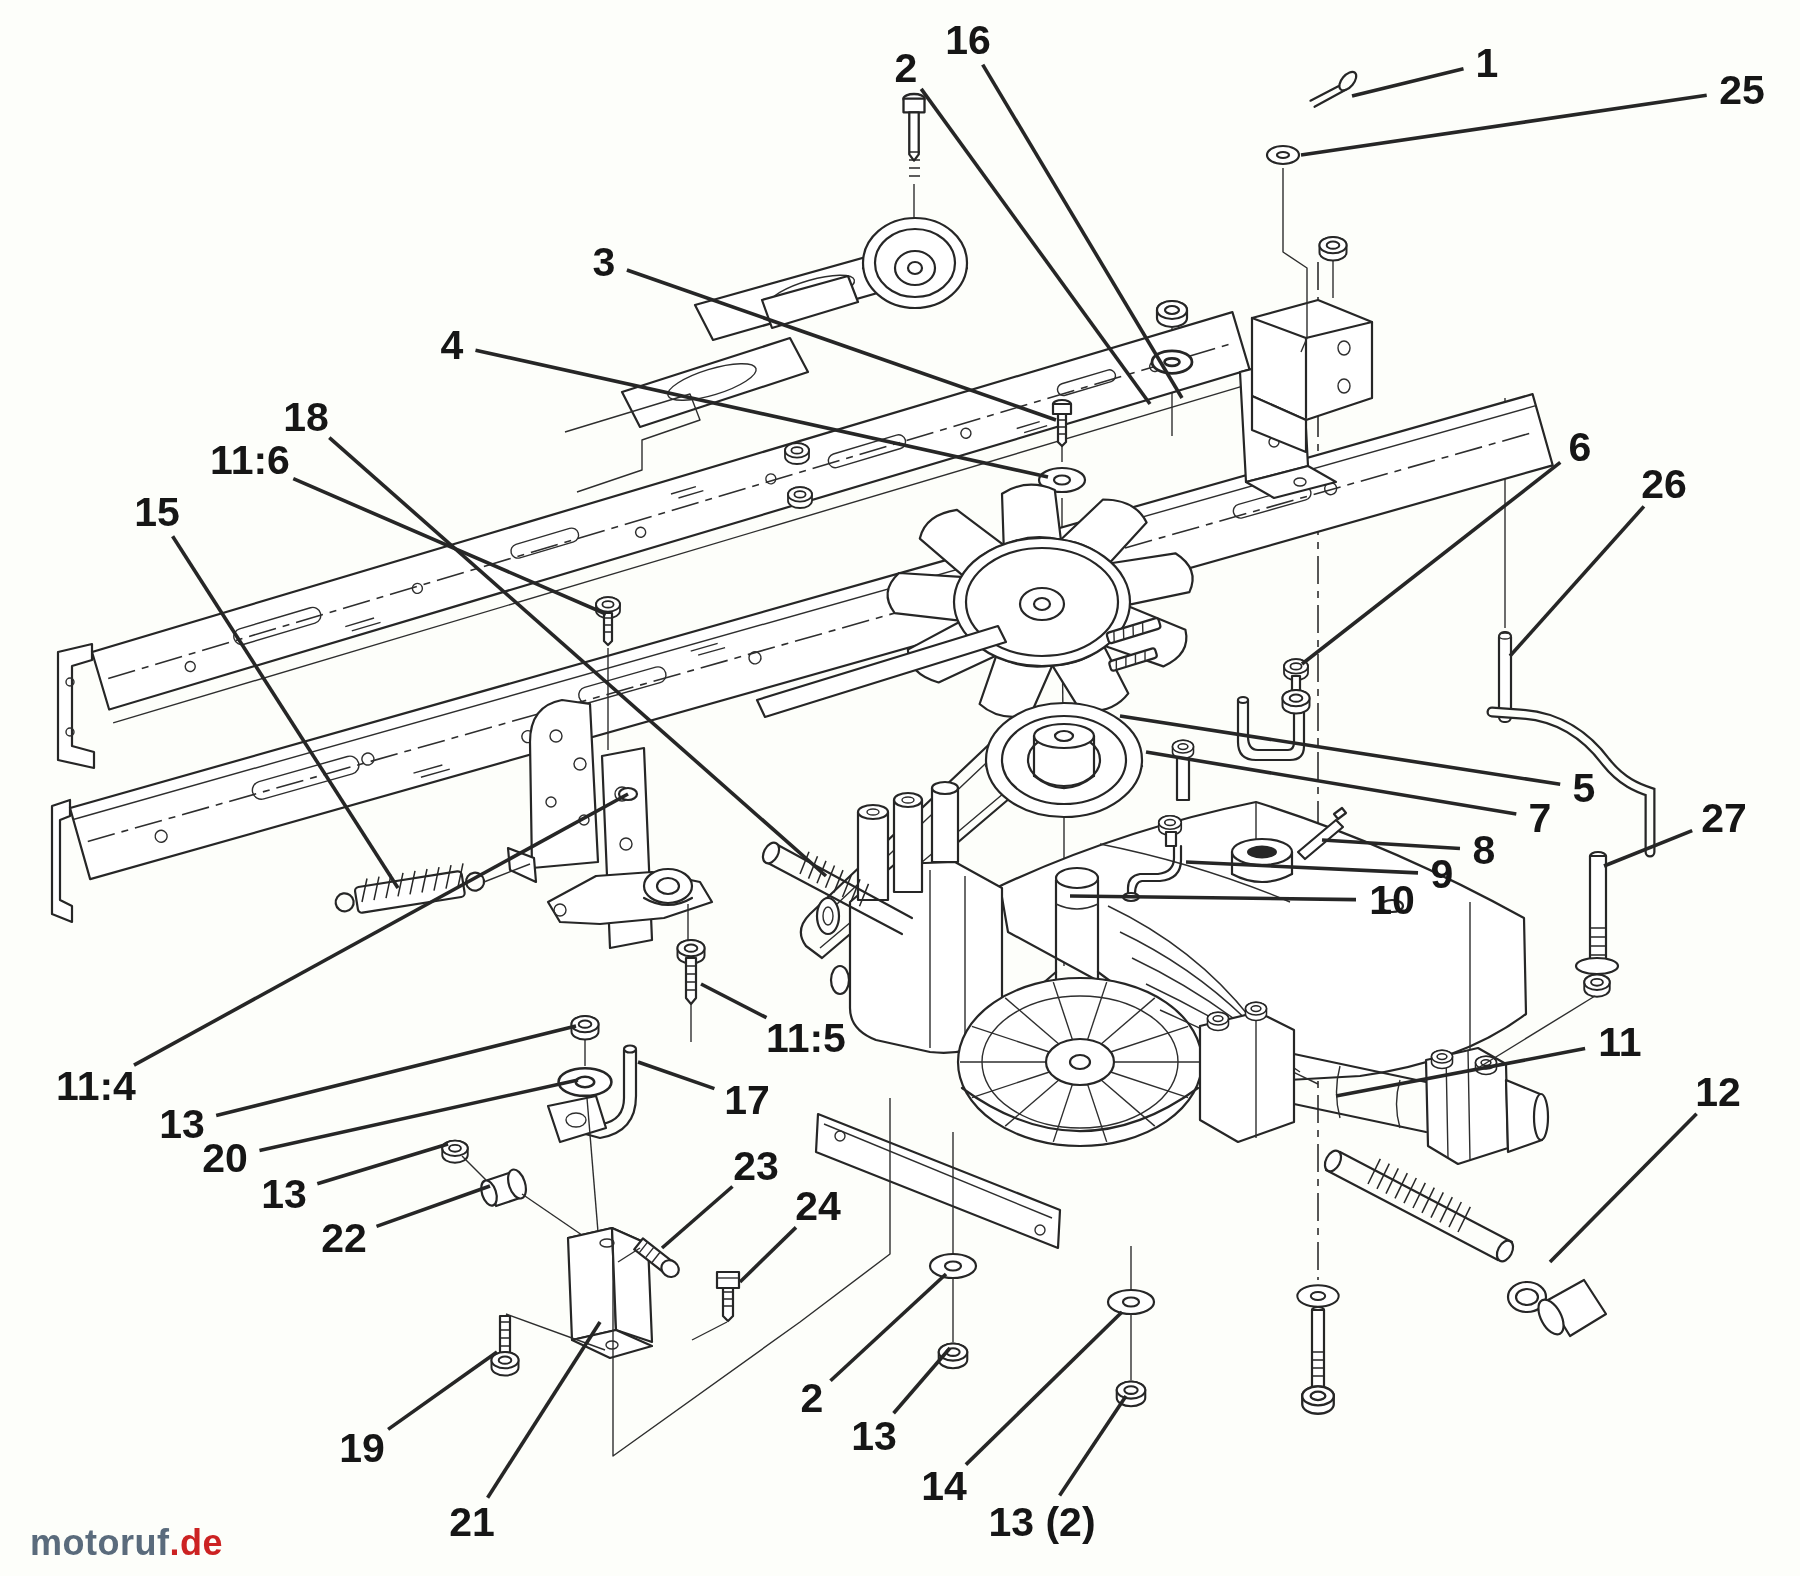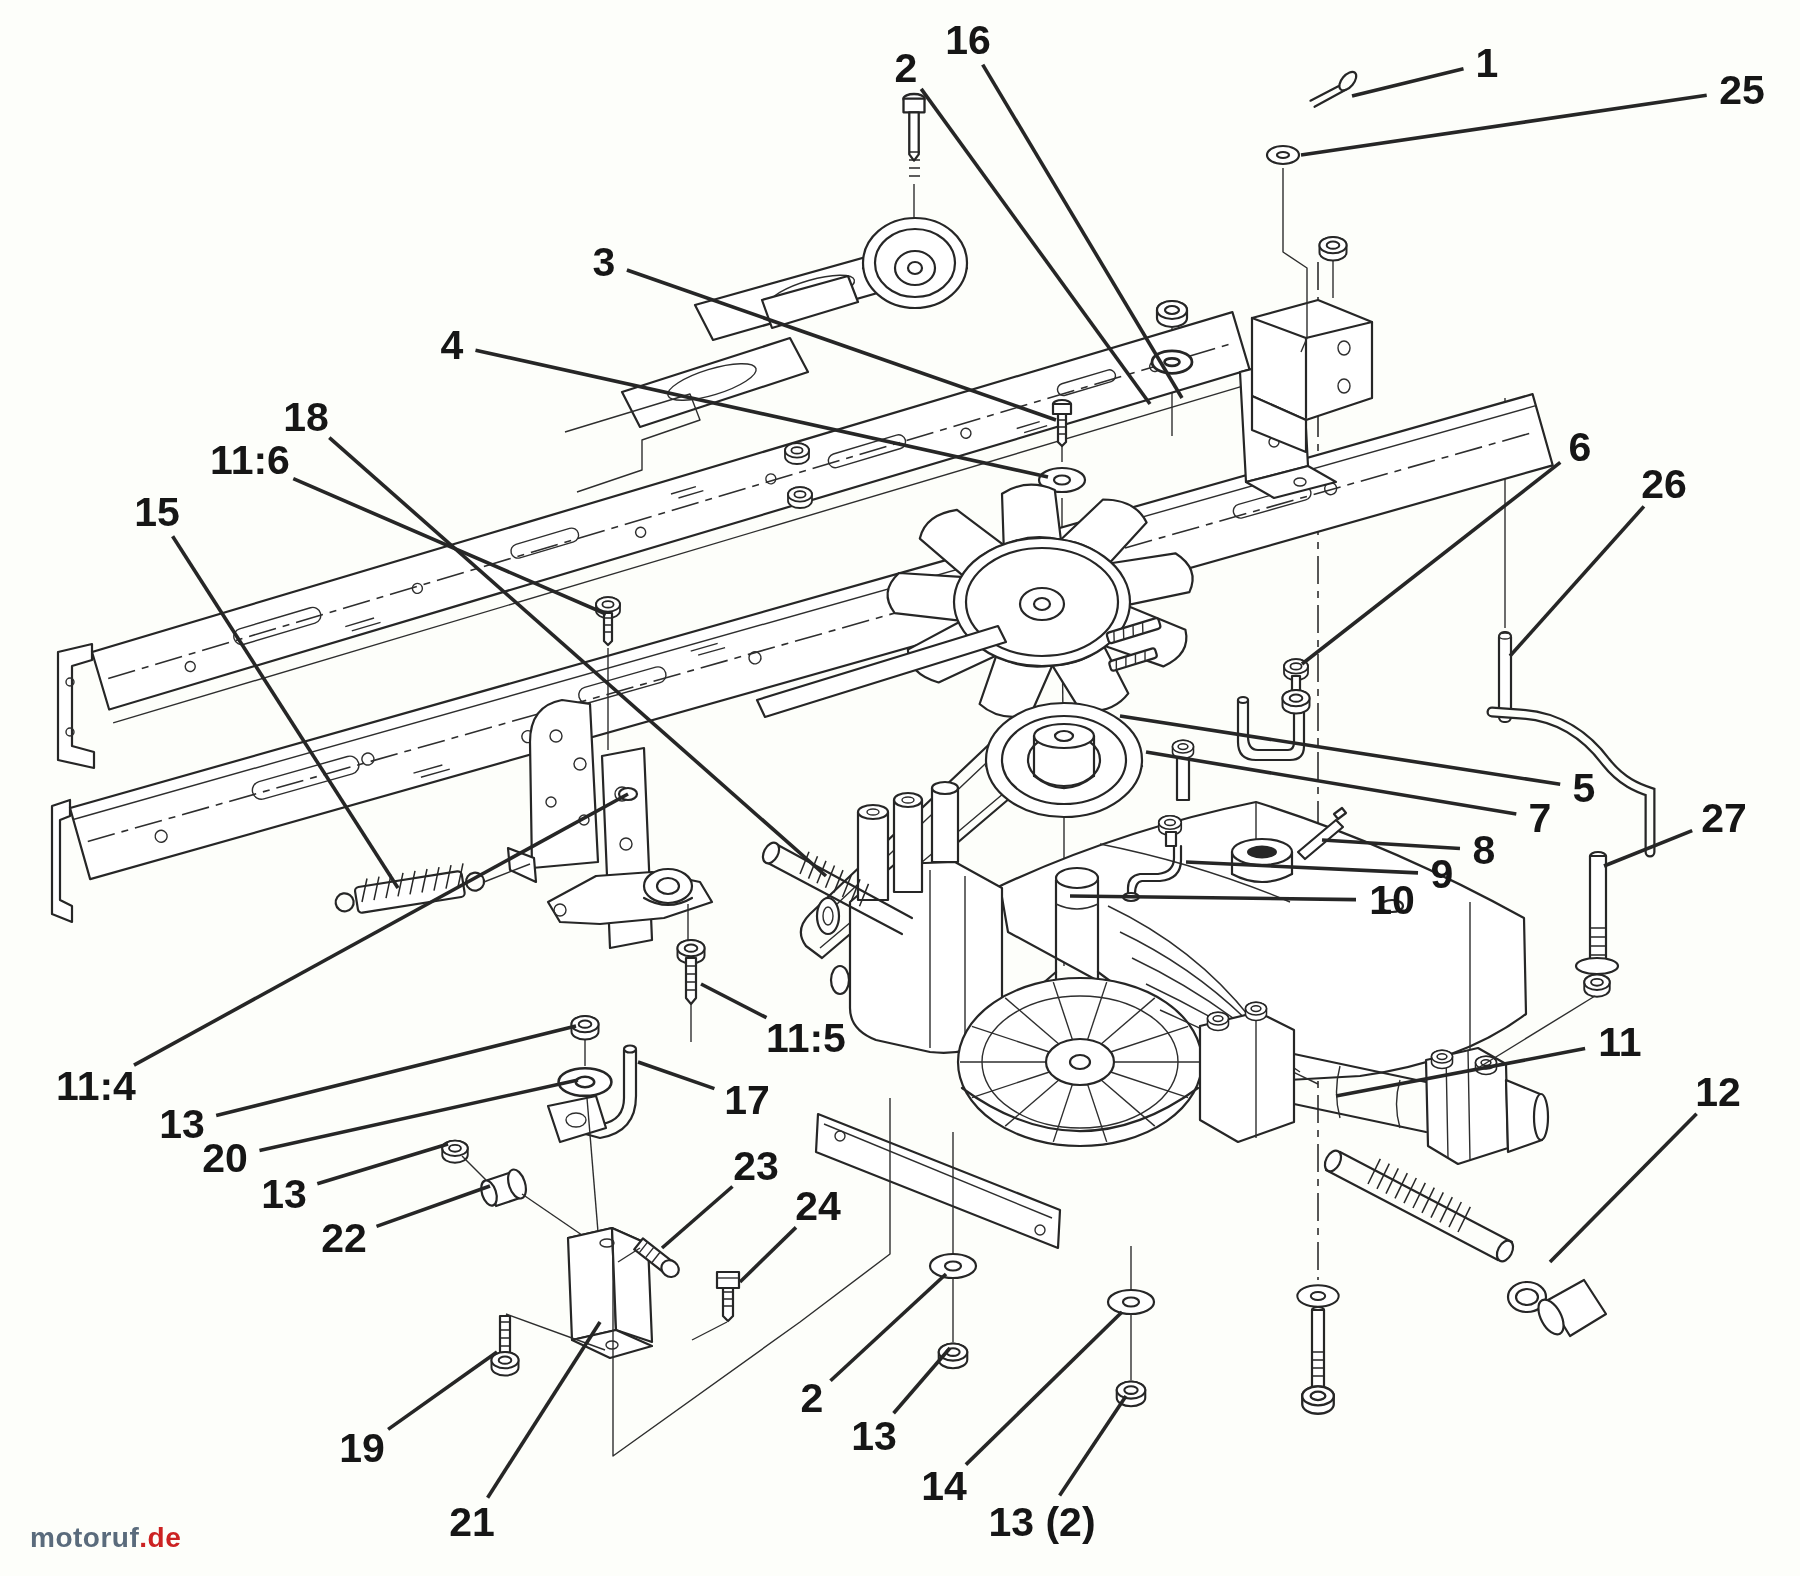--- a/index.html
+++ b/index.html
@@ -5,21 +5,21 @@
   html,body{margin:0;padding:0;background:#fff;}
   #stage{position:relative;width:1800px;height:1576px;background:#fdfefa;overflow:hidden;
          font-family:"Liberation Sans",sans-serif;}
   svg{position:absolute;left:0;top:0;}
   .o  {fill:#ffffff;stroke:#262626;stroke-width:2.2;stroke-linejoin:round;}
   .ln {fill:none;stroke:#262626;stroke-width:2.2;stroke-linejoin:round;stroke-linecap:round;}
   .tn {fill:none;stroke:#2e2e2e;stroke-width:1.4;stroke-linejoin:round;}
   .dd {fill:none;stroke:#2e2e2e;stroke-width:1.6;stroke-dasharray:28 7 7 7;}
   .ink{fill:#262626;stroke:none;}
   .callout-text{font-family:"Liberation Sans",sans-serif;font-weight:bold;font-size:41px;fill:#161616;}
-  #watermark{position:absolute;left:30px;top:1522px;font-size:28px;font-weight:bold;
+  #watermark{position:absolute;left:30px;top:1522px;font-size:36px;font-weight:bold;
              letter-spacing:0.5px;}
 </style>
 </head>
 <body>
 
 <div id="stage">
 <svg id="art" viewBox="0 0 1800 1576" width="1800" height="1576" xmlns="http://www.w3.org/2000/svg">
   <defs>
     <g id="hexnut">
       <path class="o" d="M-15,-2 a15,9 0 1 1 30,0 l0,8 a15,9 0 0 1 -30,0 z"></path>

